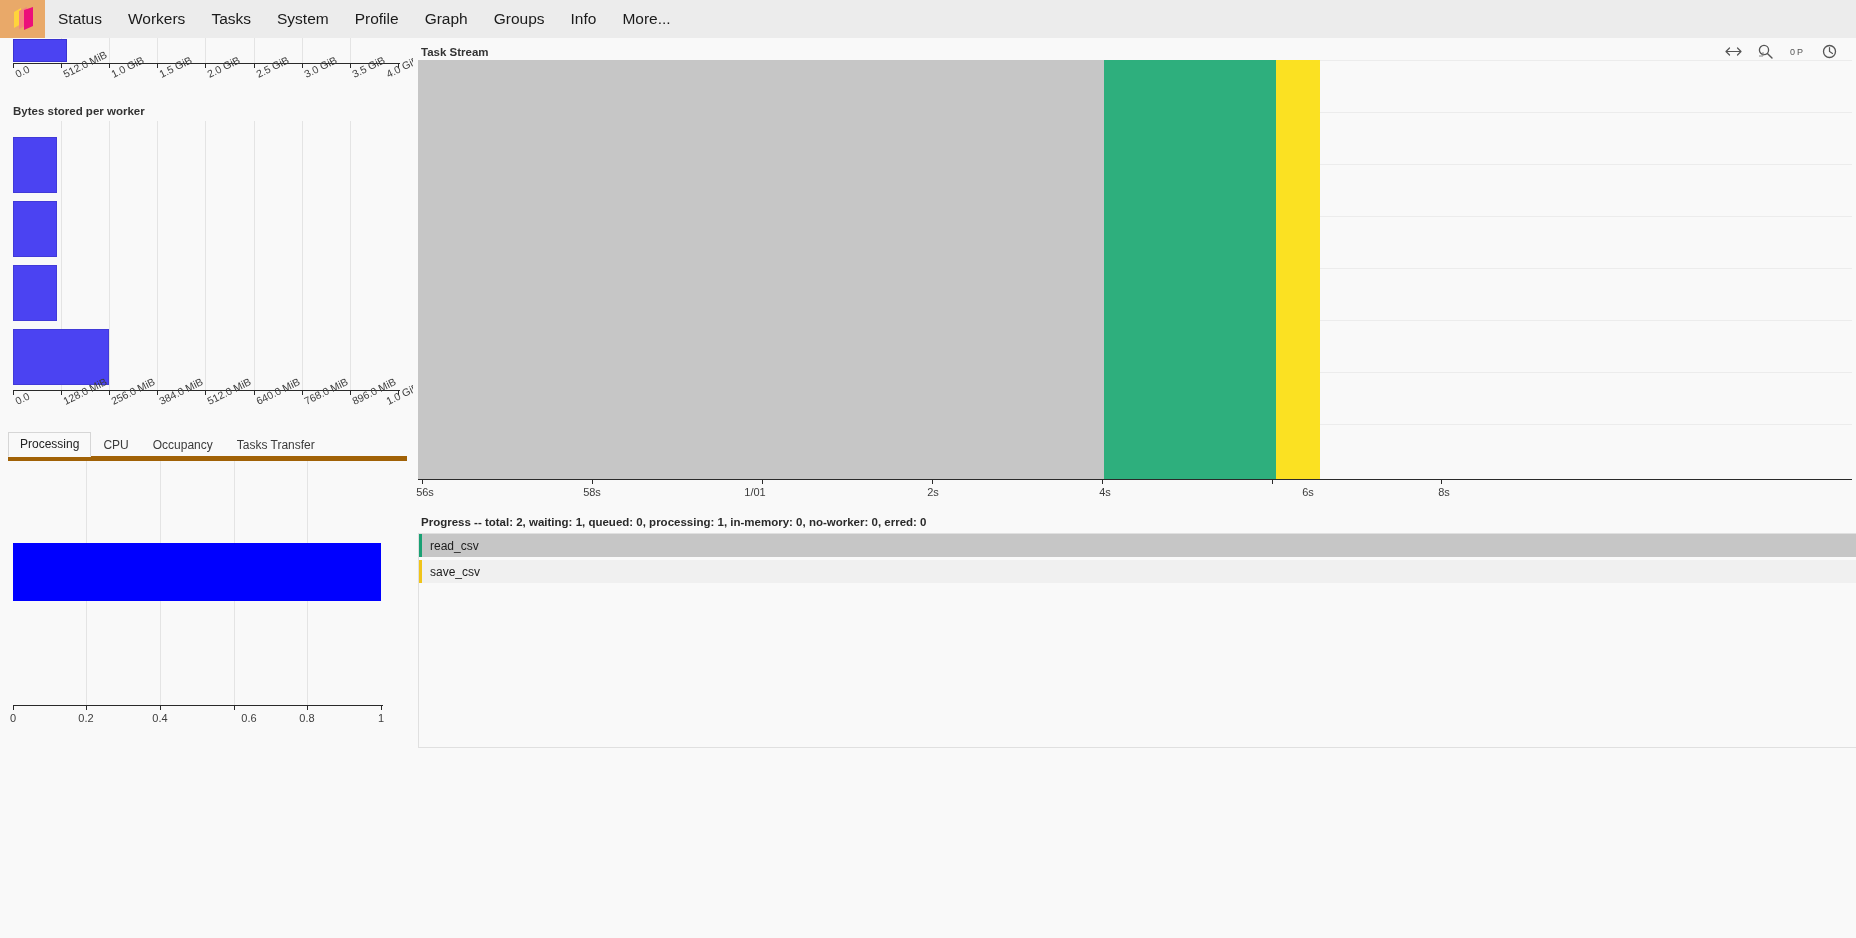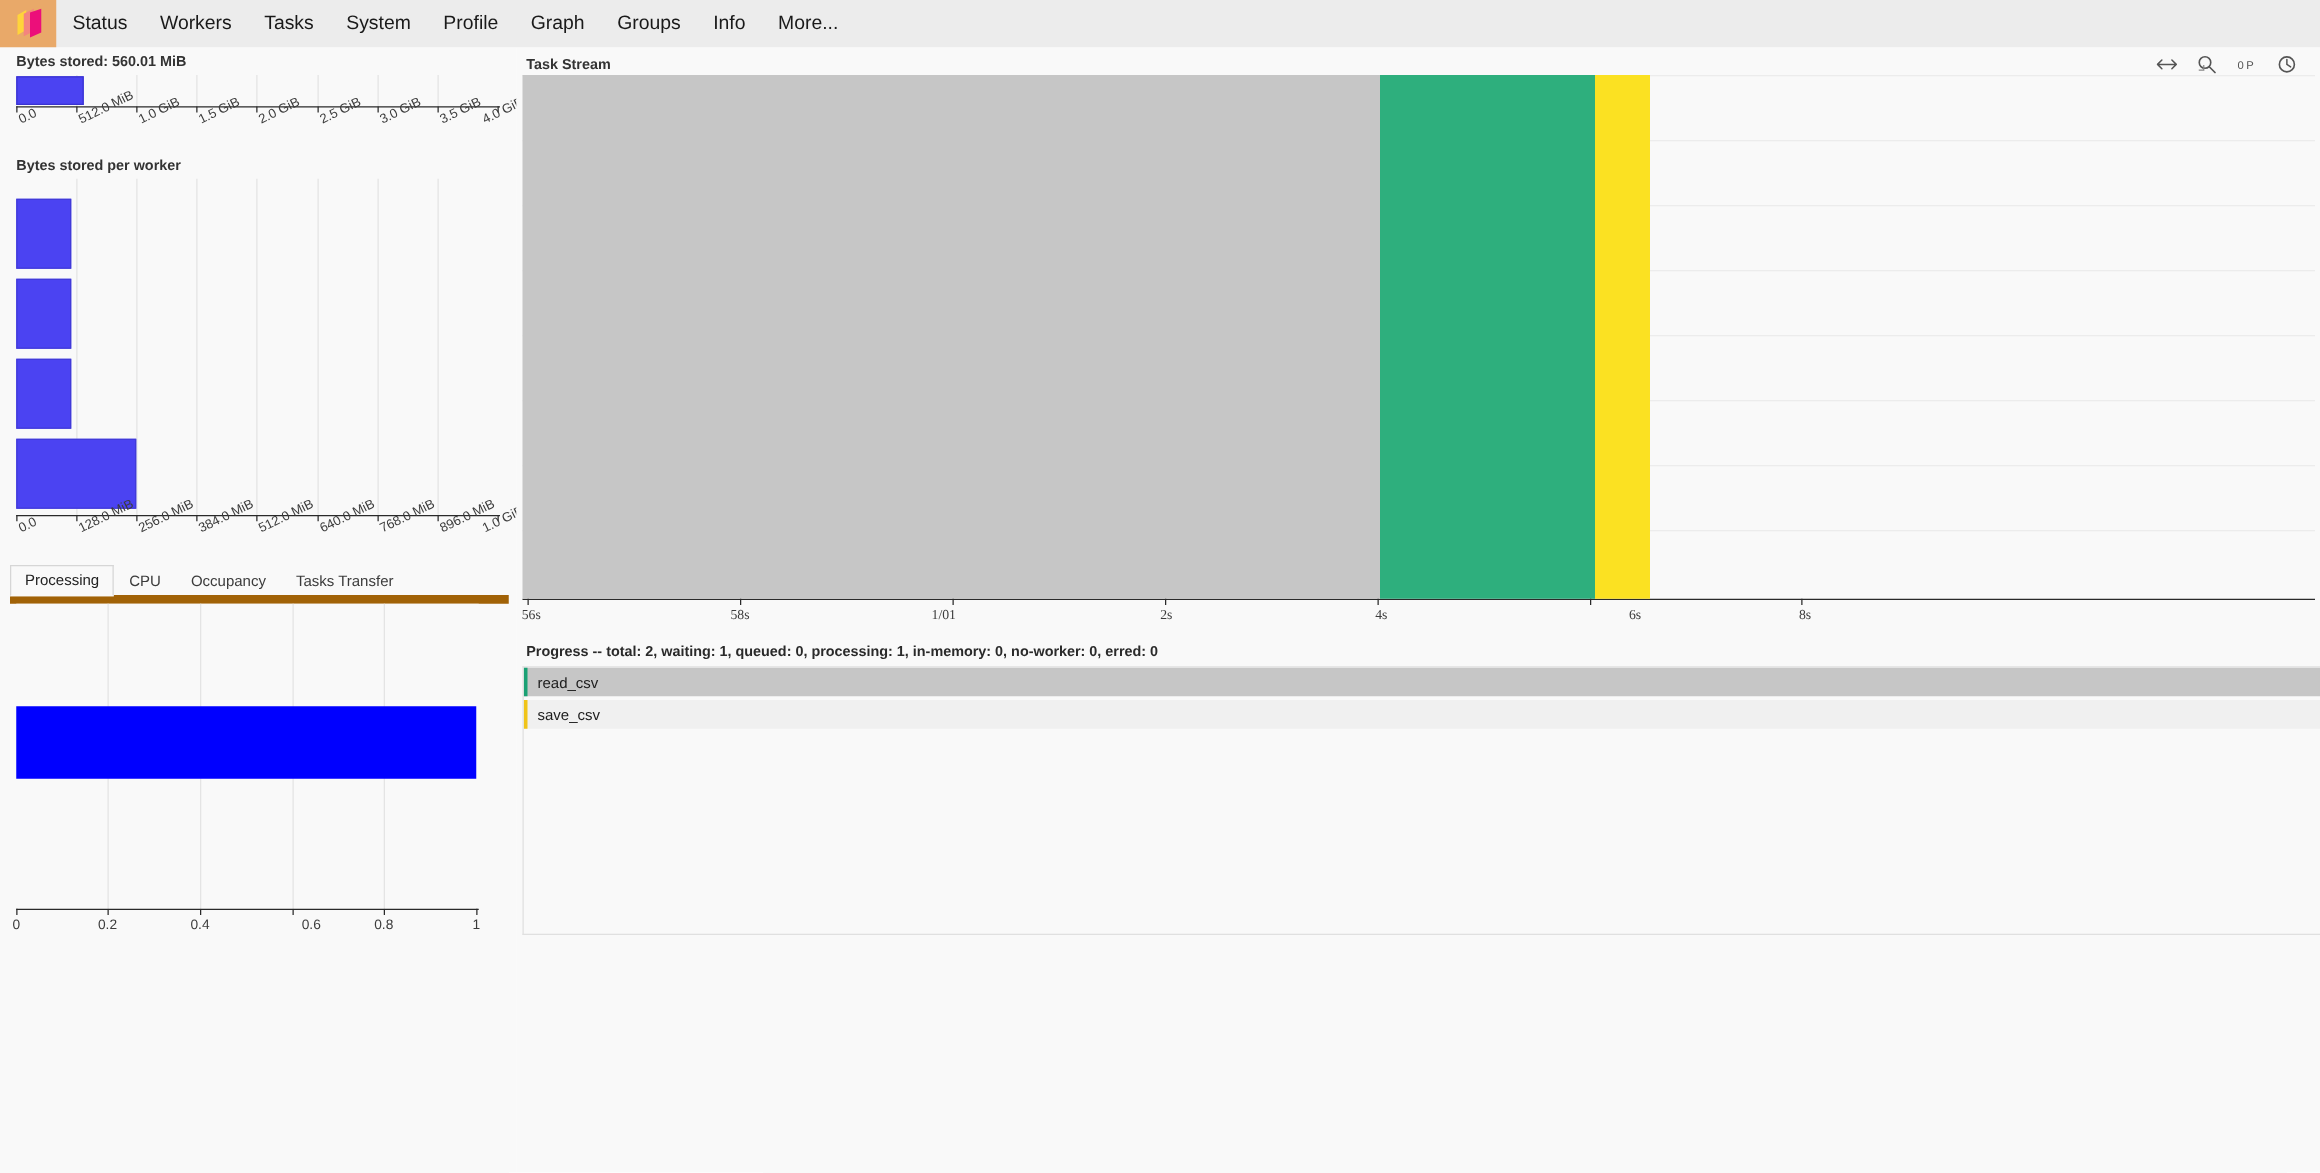--- a/index.html
+++ b/index.html
@@ -89,21 +89,21 @@
     position: absolute; left: 0;
     background: #4b43f2;
     border: 1px solid #413ad8;
   }
 
   
   #tabs {
     margin: 10px 0 0 8px;
     height: 25px;
     display: flex; align-items: flex-end;
-    border-bottom: 7px solid #a16207;
+    border-bottom: 5px solid #a16207;
     width: 399px;
   }
   .tab {
     font-size: 12px; color: #3b3b3b;
     padding: 4px 11px 5px 11px;
     cursor: pointer; white-space: nowrap;
     border: 1px solid transparent;
     border-bottom: none;
     position: relative; top: 1px;
   }
@@ -159,21 +159,21 @@
   #ts-plot {
     position: relative;
     margin: 0 0 0 5px;
     width: 1434px;
     height: 420px;
     background: #f9f9f9;
     border-bottom: 1px solid #2a2a2a;
   }
   .ts-hline { position: absolute; left: 0; right: 0; height: 1px; background: #ececec; }
   .ts-block { position: absolute; top: 0; bottom: 0; }
-  .ts-ticklabels { position: relative; height: 18px; margin: 6px 0 0 5px; width: 1434px; font-family: Liberation Serif, serif;}
+  .ts-ticklabels { position: relative; height: 18px; margin: 6px 0 0 5px; width: 1434px;}
   .ts-tick {
     position: absolute; top: 0;
     font-size: 11px; color: #3c3c3c;
     transform: translateX(-50%);
     white-space: nowrap;
   }
 
   
   #progress-wrap { margin: 12px 0 0 5px; width: 1446px; }
   #progress-title { font-size: 11.5px; font-weight: bold; color: #2a2a2a; padding-left: 3px; }
@@ -217,21 +217,20 @@
   <div class="nav-item">System</div>
   <div class="nav-item">Profile</div>
   <div class="nav-item">Graph</div>
   <div class="nav-item">Groups</div>
   <div class="nav-item">Info</div>
   <div class="nav-item">More...</div>
 </div>
 
 <div id="left-col">
 
-  <div class="panel-title">Bytes stored: 560.01 MiB</div>
   <div id="bytes-stored-plot">
     <div class="vgrid" style="left:48px"></div>
     <div class="vgrid" style="left:96px"></div>
     <div class="vgrid" style="left:144px"></div>
     <div class="vgrid" style="left:192px"></div>
     <div class="vgrid" style="left:241px"></div>
     <div class="vgrid" style="left:289px"></div>
     <div class="vgrid" style="left:337px"></div>
     <div id="bytes-stored-bar" style="width:54px"></div>
     <div class="tickmark" style="left:0px"></div>

